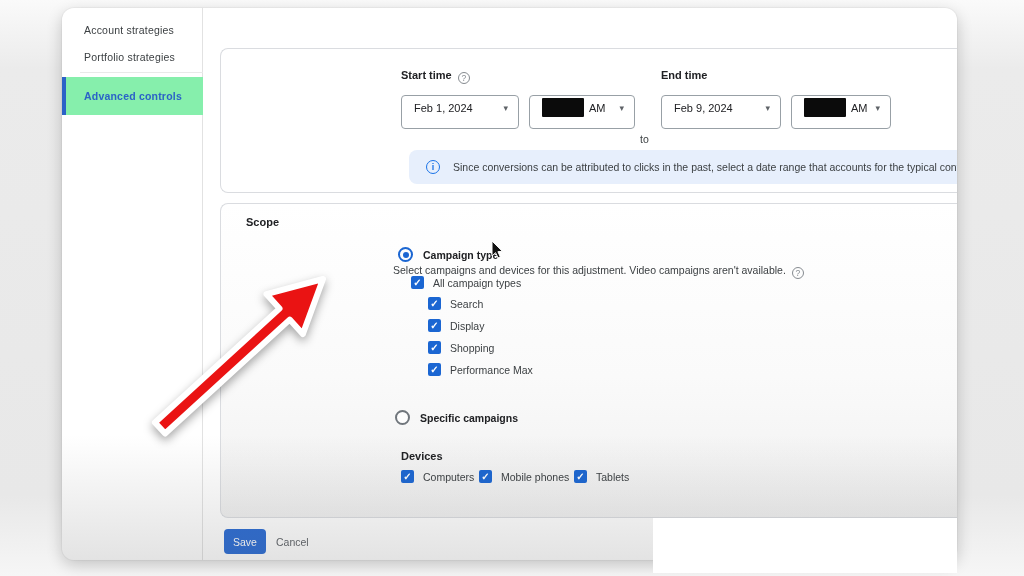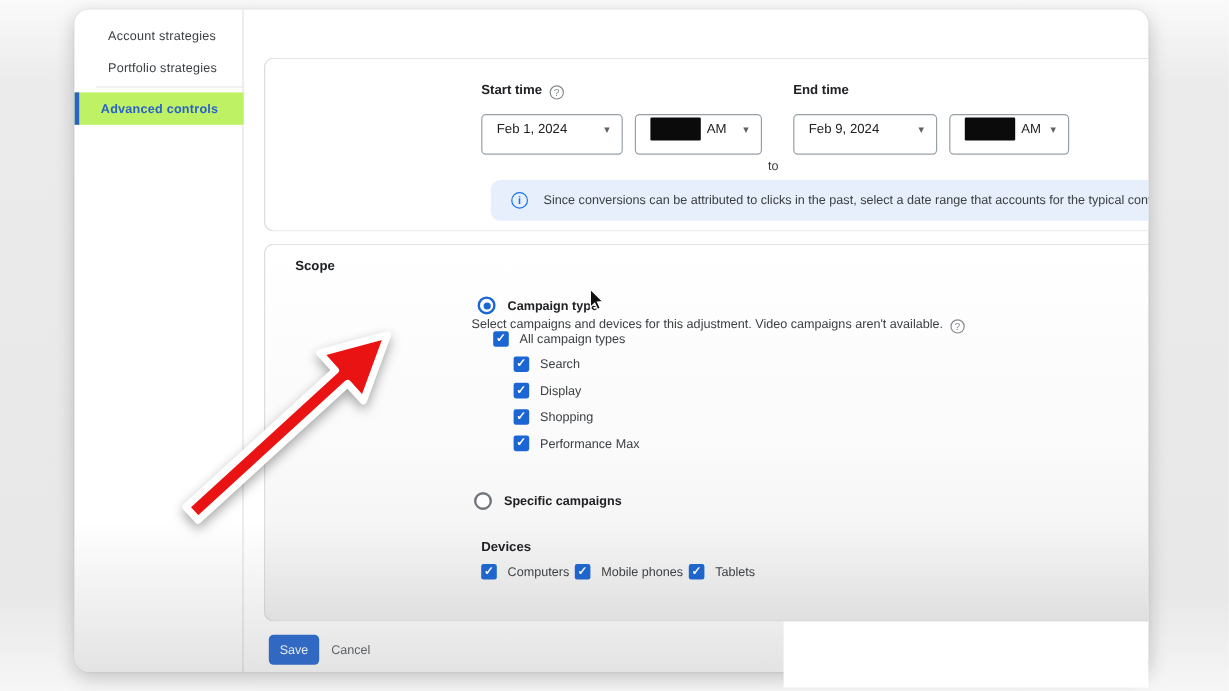--- a/index.html
+++ b/index.html
@@ -20,28 +20,28 @@
   .vignette {
     position:absolute; left:0; bottom:0; width:100%; height:125px; z-index:3;
     background:linear-gradient(180deg, rgba(90,90,90,0) 0%, rgba(90,90,90,0.17) 100%);
     pointer-events:none;
   }
 
   
   .sidebar { position:absolute; left:0; top:0; width:141px; height:100%; border-right:1px solid #e2e2e2; background:transparent; }
   .side-item {
     position:absolute; left:0; width:141px; height:26px;
-    display:flex; align-items:center; padding-left:28px;
+    display:flex; align-items:center; padding-left:22px;
     font-size:10.5px; color:#3c4043; letter-spacing:.2px; cursor:pointer;
   }
   .side-item.i0 { top:9px; }
   .side-item.i1 { top:36px; }
   .side-divider { position:absolute; top:64px; left:18px; width:123px; border-top:1px solid #e9e9e9; }
   .side-item.sel {
-    top:69px; height:27px; background:#bef264; color:#2b62c7; font-weight:bold;
+    top:69px; height:38px; background:#86efac; color:#2b62c7; font-weight:bold;
     border-left:4px solid #2b62c7; padding-left:18px;
   }
 
   
   .tabbar { position:absolute; left:142px; top:0; right:0; height:36px; border-bottom:1px solid #e6e6e6; background:#fff; }
   .tab { position:absolute; top:0; height:100%; display:flex; align-items:center; justify-content:center; font-size:11px; cursor:pointer; }
   .tab.t0 { left:8px; width:172px; color:#5f6368; }
   .tab.t1 { left:181px; width:162px; color:#3c4043; }
   .tab-underline { position:absolute; left:181px; bottom:-1px; width:162px; height:3px; background:#4d6ea5; border-radius:2px 2px 0 0; }
 

